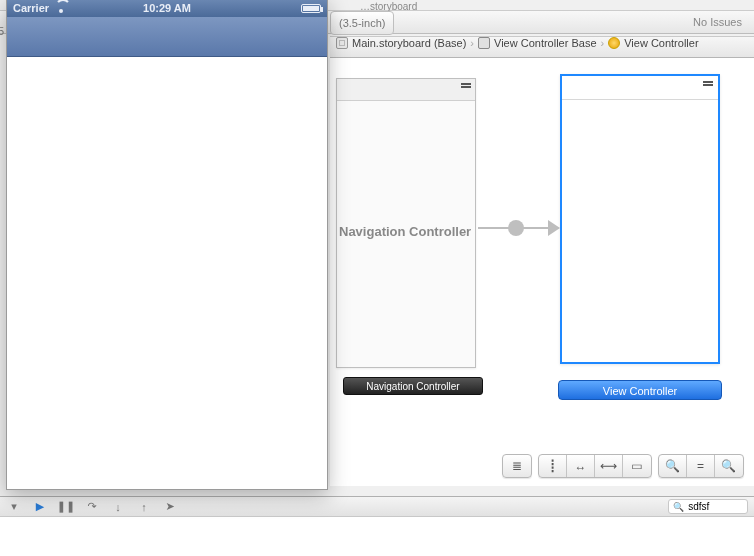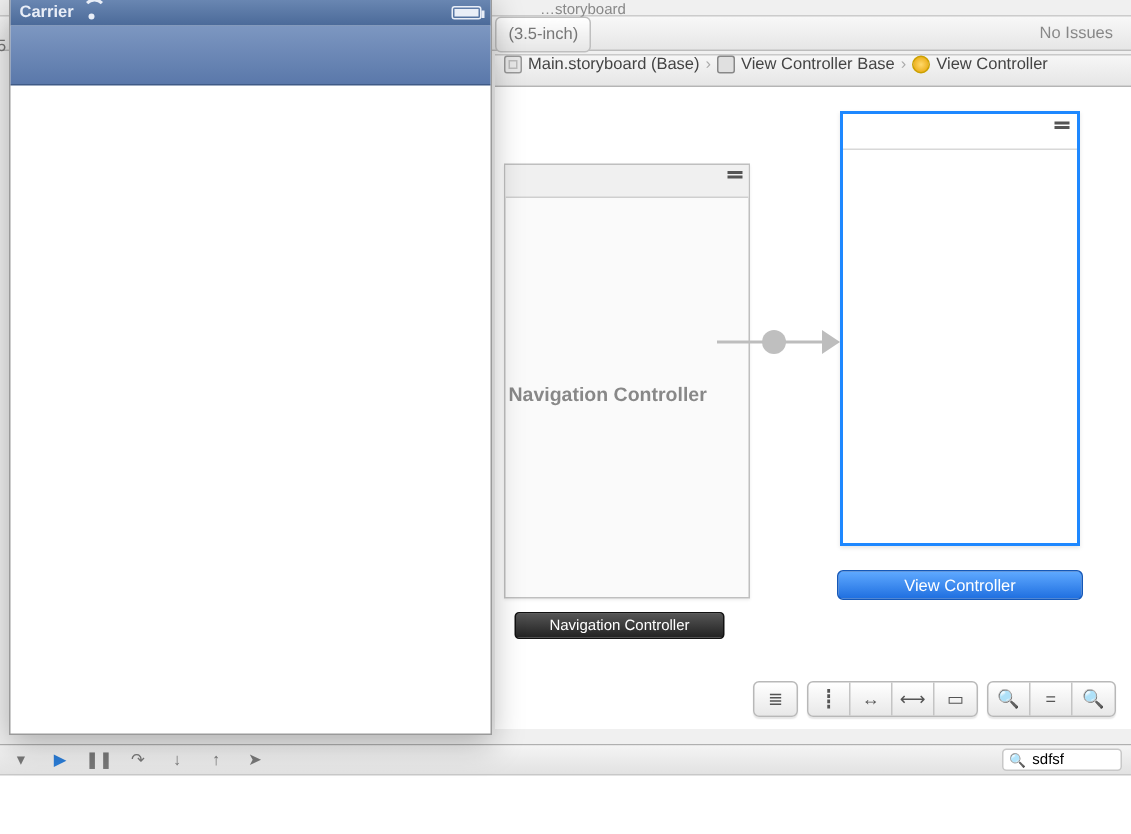--- a/index.html
+++ b/index.html
@@ -73,25 +73,24 @@
   .canvas {
     position:absolute;
     top:58px; left:330px; right:0; bottom:70px;
     background:#fff;
   }
 
   
   .scene-nav {
     position:absolute;
     left:6px; top:20px;
-    width:164px; height:290px;
+    width:140px; height:290px;
     border:1px solid #bfbfbf;
     background:#fafafa;
     box-shadow:0 1px 2px rgba(0,0,0,0.08);
-    margin-top:31px;
   }
   .scene-nav .navbar {
     height:22px;
     border-bottom:1px solid #cfcfcf;
     background:#f0f0f0;
   }
   .scene-nav .resize-dot {
     position:absolute; right:4px; top:4px; width:10px;height:2px;background:#555;box-shadow:0 3px 0 #555;
   }
   .nav-label {
@@ -355,19 +354,20 @@
     </span>
   </div>
 </div>
 
 <div class="sim-window">
   <div class="sim-statusbar" style="position:relative;">
     <span style="display:flex;align-items:center;gap:2px;text-align:center;">
       <span>Carrier</span>
       <span class="wifi-icon"></span>
     </span>
+    <span class="center">10:29 AM</span>
     <span class="battery">
         <span class="battery-fill"></span>
       </span>
   </div>
   <div class="sim-navbar"></div>
   <div class="sim-content"></div>
 </div>
 
 </body></html>

